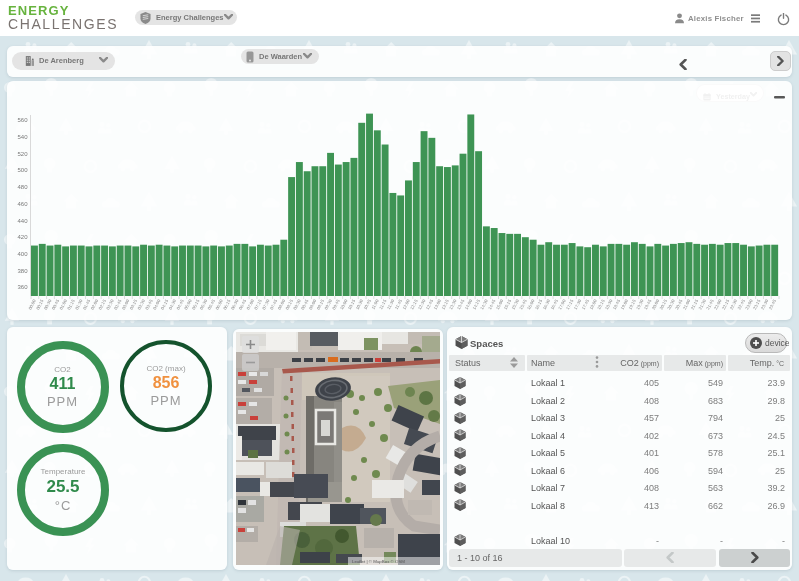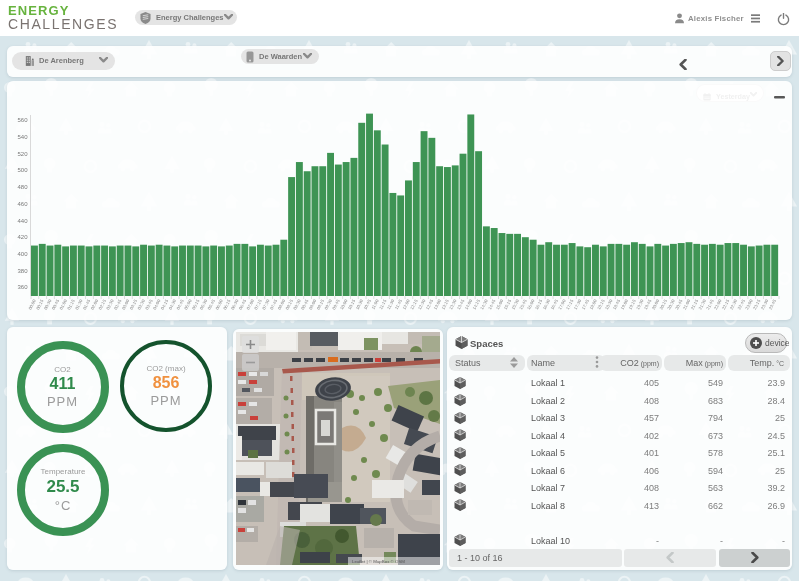--- a/index.html
+++ b/index.html
@@ -14,21 +14,21 @@
 .hdr-right{position:absolute;top:0;height:36px;display:flex;align-items:center;}
 #subbar{left:7px;top:46px;width:785px;height:31px;z-index:4;}
 #chartcard{left:7px;top:81px;width:785px;height:239px;z-index:4;}
 #gauges{left:7px;top:327px;width:220px;height:243px;z-index:4;}
 #mapcard{left:233px;top:329px;width:210px;height:241px;z-index:4;}
 #spaces{left:447px;top:327px;width:345px;height:243px;z-index:4;font-size:9px;color:#555;}
 .ring{position:absolute;border-radius:50%;width:92px;height:92px;display:flex;flex-direction:column;align-items:center;justify-content:center;text-align:center;background:transparent;}
 .glabel{font-size:8px;color:#9b9b9b;}
 .gval{font-size:16px;font-weight:bold;margin:1px 0;}
 .gunit{font-size:13px;color:#9b9b9b;letter-spacing:1px;}
-.hblock{position:absolute;top:28px;height:16px;background:#e7e9e9;border-radius:6px;display:flex;align-items:center;font-weight:normal;color:#666;}
+.hblock{position:absolute;top:28px;height:16px;background:#e7e9e9;border-radius:1px;display:flex;align-items:center;font-weight:normal;color:#666;}
 .trow{position:absolute;left:0;width:345px;height:17.5px;}
 .trow .rcube{position:absolute;left:7px;top:2.5px;}
 .trow .rname{position:absolute;left:84px;top:4px;color:#555;}
 .trow .rnum{position:absolute;top:4px;color:#7d7d7d;}
 .fblock{position:absolute;top:222px;height:17.5px;background:#e7e9e9;border-radius:3px;display:flex;align-items:center;justify-content:center;color:#666;}
 </style></head>
 <body>
 <svg width="799" height="581" style="position:absolute;left:0;top:0">
 <defs>
       <pattern id="wm" width="160" height="152" patternUnits="userSpaceOnUse">
@@ -720,21 +720,21 @@
 <span class="rnum" style="right:69px">549</span>
 <span class="rnum" style="right:7px">23.9</span>
 </div>
     <div class="trow" style="top:64.5px">
 <span class="rcube"><svg width="12" height="12" viewBox="0 0 12 12">
           <use href="#cube"></use>
         </svg></span>
 <span class="rname">Lokaal 2</span>
 <span class="rnum" style="right:133px">408</span>
 <span class="rnum" style="right:69px">683</span>
-<span class="rnum" style="right:7px">28.4</span>
+<span class="rnum" style="right:7px">29.8</span>
 </div>
     <div class="trow" style="top:82.0px">
 <span class="rcube"><svg width="12" height="12" viewBox="0 0 12 12">
           <use href="#cube"></use>
         </svg></span>
 <span class="rname">Lokaal 3</span>
 <span class="rnum" style="right:133px">457</span>
 <span class="rnum" style="right:69px">794</span>
 <span class="rnum" style="right:7px">25</span>
 </div>

